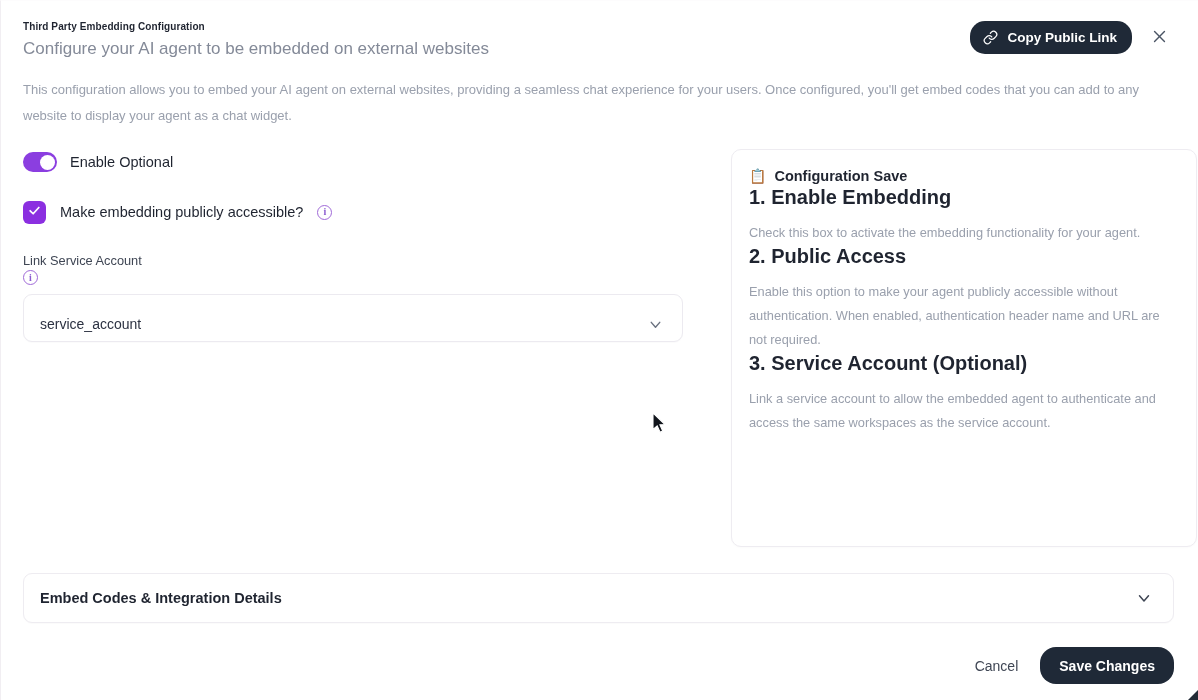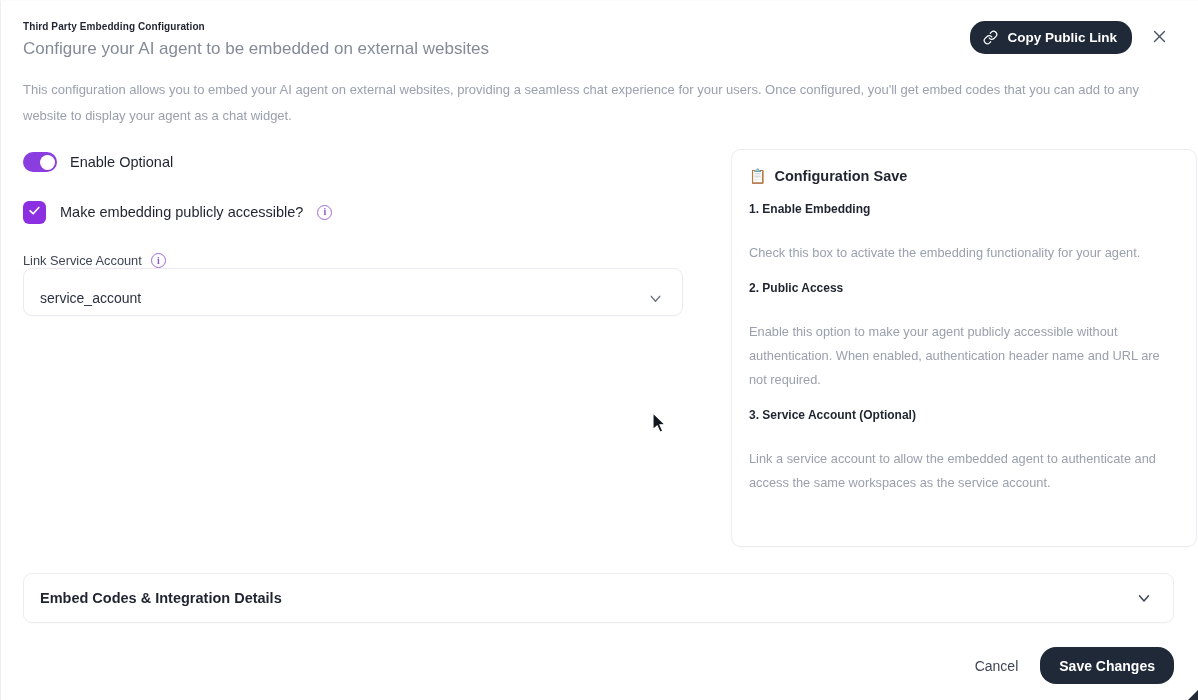--- a/index.html
+++ b/index.html
@@ -94,23 +94,24 @@
     width: 15px; height: 15px; border-radius: 50%;
     border: 1.3px solid #a06ad8; color: #8b5cd0;
     font-size: 10px; line-height: 12px; text-align: center;
     font-family: "Liberation Serif", serif; font-weight: bold;
     display: inline-flex; align-items: center; justify-content: center;
     cursor: pointer; flex: 0 0 15px;
   }
 
   
   .field { margin-top: 28px; }
-  .field-label-row { display: flex; align-items: flex-end; gap: 9px; }
+  .field-label-row { display: flex; align-items: flex-start; gap: 2px; flex-direction: column; }
   .field-label { font-size: 12.8px; color: #3f4654; }
   .select {
+    margin-top: 9px;
     width: 660px; height: 48px;
     border: 1px solid #eceaf0; border-radius: 9px;
     background: #ffffff;
     display: flex; align-items: center; justify-content: space-between;
     padding: 12px 18px 0 16px;
     cursor: pointer;
     box-shadow: 0 1px 1px rgba(16,24,40,.02);
   }
   .select-value { font-size: 14px; color: #2c3242; }
   .chev { color: #6b7280; display: flex; }
@@ -121,22 +122,22 @@
     background: #ffffff;
     width: 466px; height: 398px;
     padding: 16px 20px 0 17px;
     box-shadow: 0 1px 2px rgba(16,24,40,.02);
   }
   .guide-title {
     font-size: 14.5px; font-weight: bold; color: #1f2430;
     display: flex; align-items: center; gap: 8px; line-height: 20px;
   }
   .guide-emoji { font-size: 14px; }
-  .guide-h { font-size: 12px; font-weight: bold; color: #1f2430; margin-top: 16px; }
-  .guide-p { font-size: 12.8px; color: #9aa0ad; line-height: 24px; margin-top: 25px; }
+  .guide-h { font-size: 20px; font-weight: bold; color: #1f2430; }
+  .guide-p { font-size: 12.8px; color: #9aa0ad; line-height: 24px; margin-top: 12px; }
 
   
   .accordion {
     margin: 26px 24px 0 22px;
     height: 50px;
     border: 1px solid #eeecf1; border-radius: 9px;
     background: #ffffff;
     display: flex; align-items: center; justify-content: space-between;
     padding: 0 20px 0 16px;
     cursor: pointer;

